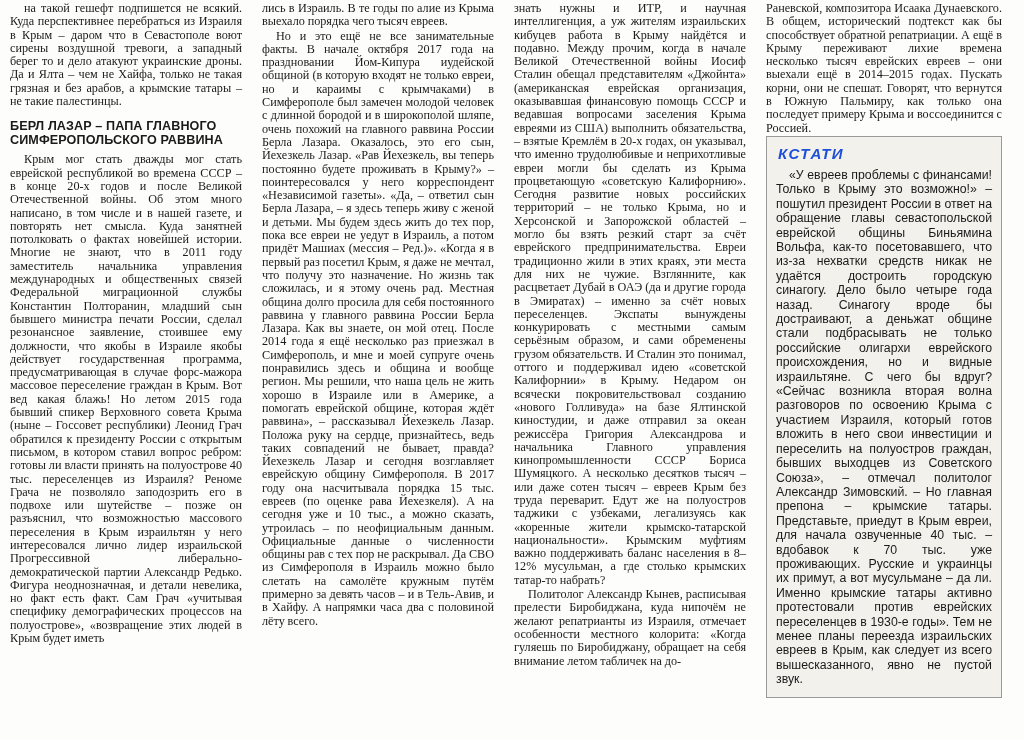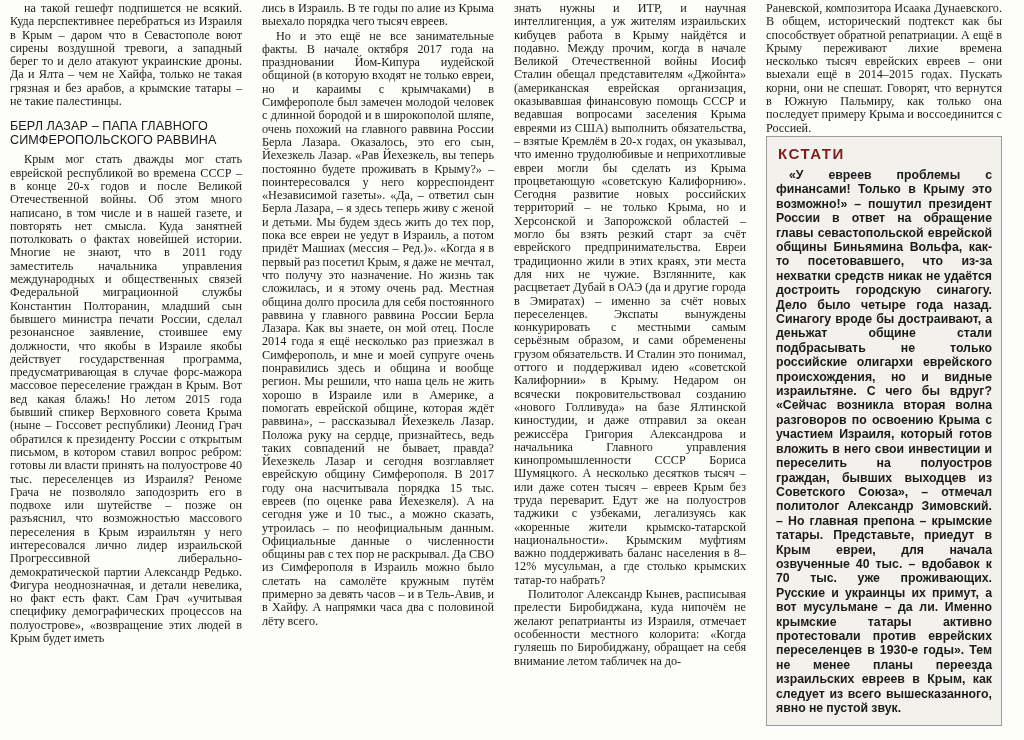--- a/index.html
+++ b/index.html
@@ -50,50 +50,51 @@
     -webkit-hyphens: auto;
     word-spacing: -0.2px;
   }
   p.noind {
     text-indent: 0;
   }
   h2.subhead {
     font-family: "Liberation Sans", sans-serif;
     font-size: 12.6px;
     line-height: 14px;
-    font-weight: normal;
+    font-weight: bold;
     margin: 11px 0 6px 0;
     text-indent: 0;
     text-transform: uppercase;
     letter-spacing: 0.1px;
   }
   .sidebar {
     margin-top: 0;
     border: 1px solid #9a9a9a;
     background: #f3f1ec;
     padding: 8px 9px 10px 9px;
     box-sizing: border-box;
   }
   .kstati-head {
     font-family: "Liberation Sans", sans-serif;
     font-size: 15px;
     font-weight: bold;
     letter-spacing: 1.5px;
     margin: 0 0 6px 2px;
     text-indent: 0;
-    color: #7f1d1d;
+    color: #1d4ed8;
+    font-style: italic;
   }
   .sidebar p {
     font-family: "Liberation Sans", sans-serif;
     font-size: 12.3px;
     line-height: 14.4px;
     text-align: justify;
     text-indent: 13px;
     margin: 0;
-    font-weight: bold;
+    font-weight: normal;
   }
   .sidebar p.first {
     text-indent: 13px;
   }
 </style>
 </head>
 <body>
 
 <div class="page">
   <div class="columns">

